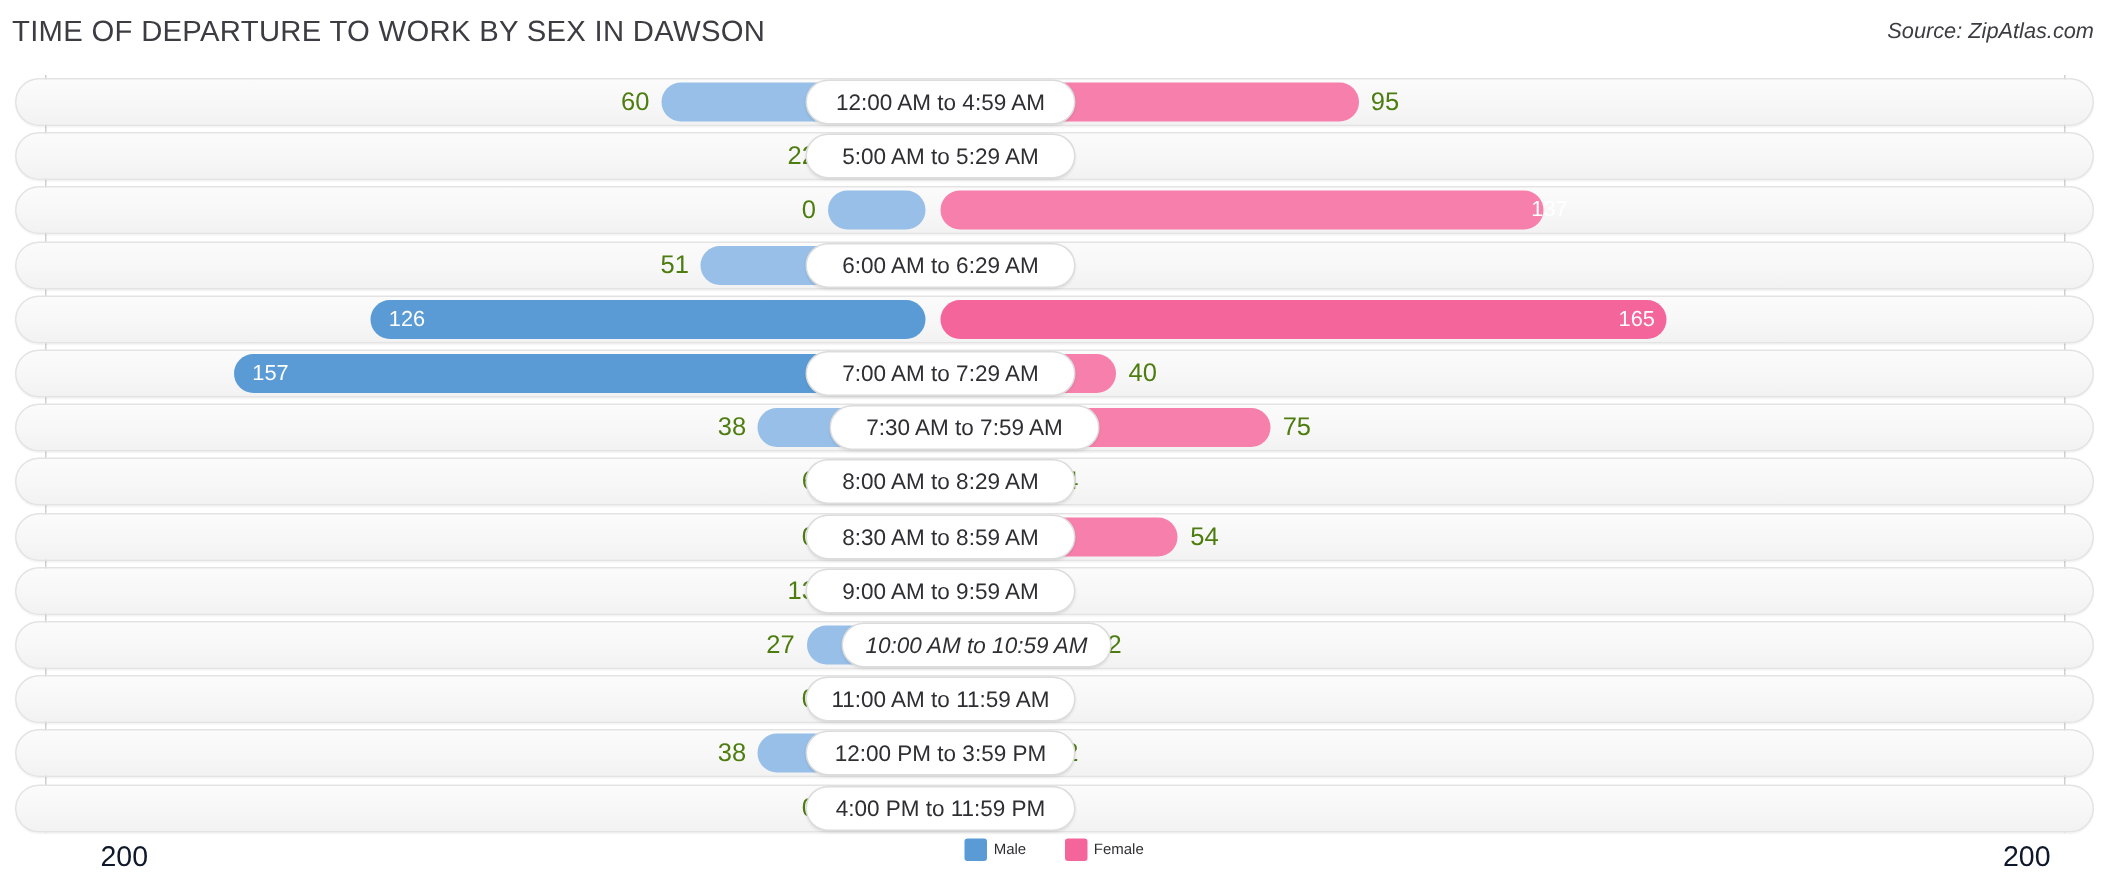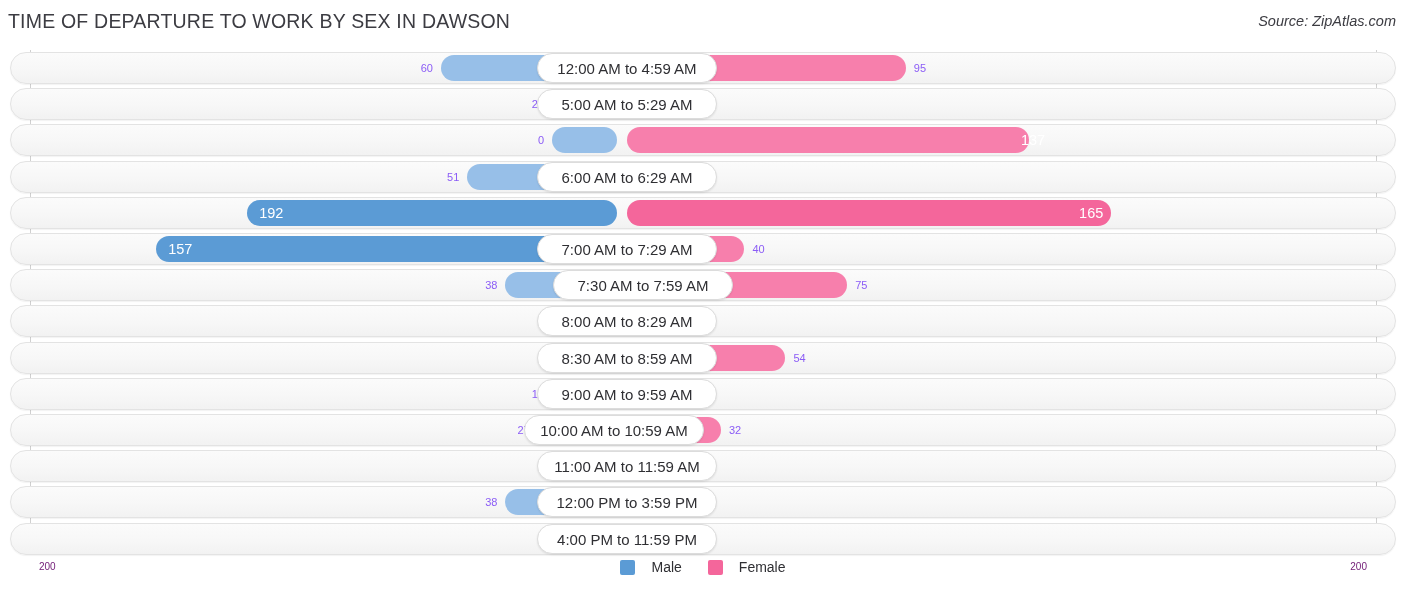--- a/index.html
+++ b/index.html
@@ -82,22 +82,22 @@
   }
   .bar-female {
     
   }
 
   .val {
     position: absolute;
     top: 3px;
     height: 26px;
     line-height: 26px;
-    font-size: 11px;
-    color: #8b5cf6;
+    font-size: 17px;
+    color: #4d7c0f;
     white-space: nowrap;
   }
   .val-out-left  { text-align: right; }
   .val-out-right { text-align: left; }
   .val-in {
     color: #ffffff;
     font-size: 14.5px;
   }
 
   
@@ -114,40 +114,41 @@
     text-align: center;
     white-space: nowrap;
     box-shadow: 0 1px 2px rgba(0,0,0,0.09);
     z-index: 5;
   }
 
   
   .axis-tick {
     position: absolute;
     top: 561px;
-    font-size: 10px;
-    color: #701a75;
+    font-size: 19px;
+    color: #0f172a;
+    margin-left: 28px;
   }
   #tick-left  { left: 39px; }
   #tick-right { right: 39px; }
 
   #legend {
     position: absolute;
     top: 559px;
     left: 0; width: 1406px;
     display: flex;
     justify-content: center;
     align-items: center;
     gap: 26px;
   }
   .legend-item {
     display: flex;
     align-items: center;
-    gap: 16px;
-    font-size: 14px;
+    gap: 4px;
+    font-size: 10px;
     color: #2f2f33;
     justify-content: flex-end;
   }
   .legend-swatch {
     width: 15px; height: 15px;
     border-radius: 2px;
     display: inline-block;
   }
 </style>
 </head>
@@ -190,21 +191,21 @@
         <div class="bar bar-male" style="left: 457.315px; width: 149.685px; background: rgb(151, 191, 232);"></div>
         <div class="bar bar-female" style="left: 617px; width: 65px; background: rgb(249, 168, 196);"></div>
         <div class="val val-out-left" style="left: 347.315px; width: 102px;">51</div>
         <div class="val val-out-right" style="left: 690px; width: 102px;">0</div>
         <div class="cat-pill" style="left: 527px; width: 180px;">6:00 AM to 6:29 AM</div>
       </div>
       <div class="row" style="top: 146.8px;">
         <div class="track"></div>
         <div class="bar bar-male" style="left: 237.19px; width: 369.81px; background: rgb(91, 155, 213);"></div>
         <div class="bar bar-female" style="left: 617px; width: 484.275px; background: rgb(244, 102, 155);"></div>
-        <div class="val val-in" style="left: 249.19px;">192</div>
+        <div class="val val-in" style="left: 249.19px;">126</div>
         <div class="val val-in" style="left: 1063.28px; width: 30px; text-align: right;">165</div>
       </div>
       <div class="row" style="top: 183px;">
         <div class="track"></div>
         <div class="bar bar-male" style="left: 146.205px; width: 460.795px; background: rgb(91, 155, 213);"></div>
         <div class="bar bar-female" style="left: 617px; width: 117.4px; background: rgb(247, 127, 172);"></div>
         <div class="val val-in" style="left: 158.205px;">157</div>
         <div class="val val-out-right" style="left: 742.4px; width: 102px;">40</div>
         <div class="cat-pill" style="left: 527px; width: 180px;">7:00 AM to 7:29 AM</div>
       </div>
@@ -239,21 +240,21 @@
         <div class="val val-out-left" style="left: 432px; width: 102px;">13</div>
         <div class="val val-out-right" style="left: 690px; width: 102px;">0</div>
         <div class="cat-pill" style="left: 527px; width: 180px;">9:00 AM to 9:59 AM</div>
       </div>
       <div class="row" style="top: 364px;">
         <div class="track"></div>
         <div class="bar bar-male" style="left: 527.755px; width: 79.245px; background: rgb(151, 191, 232);"></div>
         <div class="bar bar-female" style="left: 617px; width: 93.92px; background: rgb(247, 127, 172);"></div>
         <div class="val val-out-left" style="left: 417.755px; width: 102px;">27</div>
         <div class="val val-out-right" style="left: 718.92px; width: 102px;">32</div>
-        <div class="cat-pill" style="left: 514px; width: 180px;">10:00 AM to 10:59 AM</div>
+        <div class="cat-pill" style="left: 551px; width: 180px; font-style: italic;">10:00 AM to 10:59 AM</div>
       </div>
       <div class="row" style="top: 400.2px;">
         <div class="track"></div>
         <div class="bar bar-male" style="left: 542px; width: 65px; background: rgb(151, 191, 232);"></div>
         <div class="bar bar-female" style="left: 617px; width: 65px; background: rgb(249, 168, 196);"></div>
         <div class="val val-out-left" style="left: 432px; width: 102px;">0</div>
         <div class="val val-out-right" style="left: 690px; width: 102px;">0</div>
         <div class="cat-pill" style="left: 527px; width: 180px;">11:00 AM to 11:59 AM</div>
       </div>
       <div class="row" style="top: 436.4px;">

